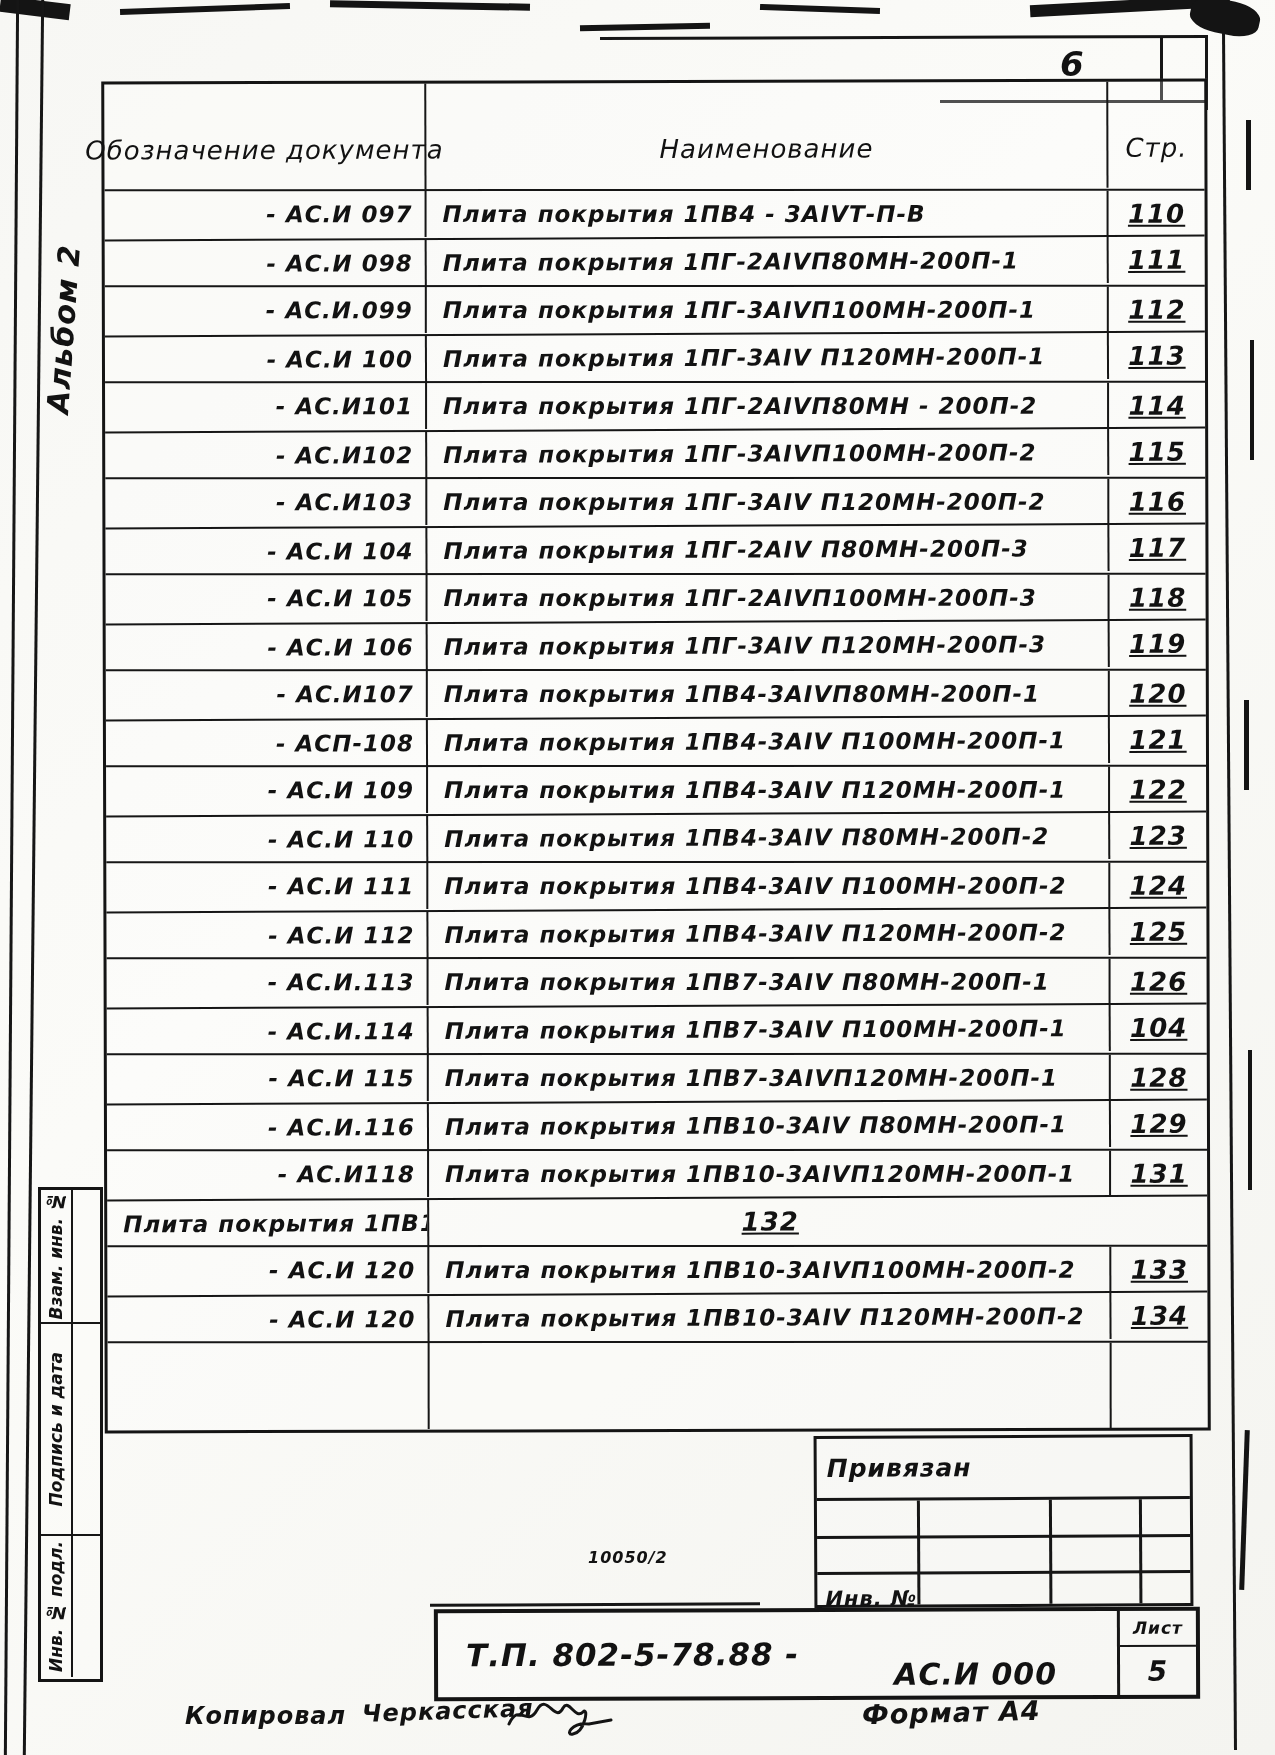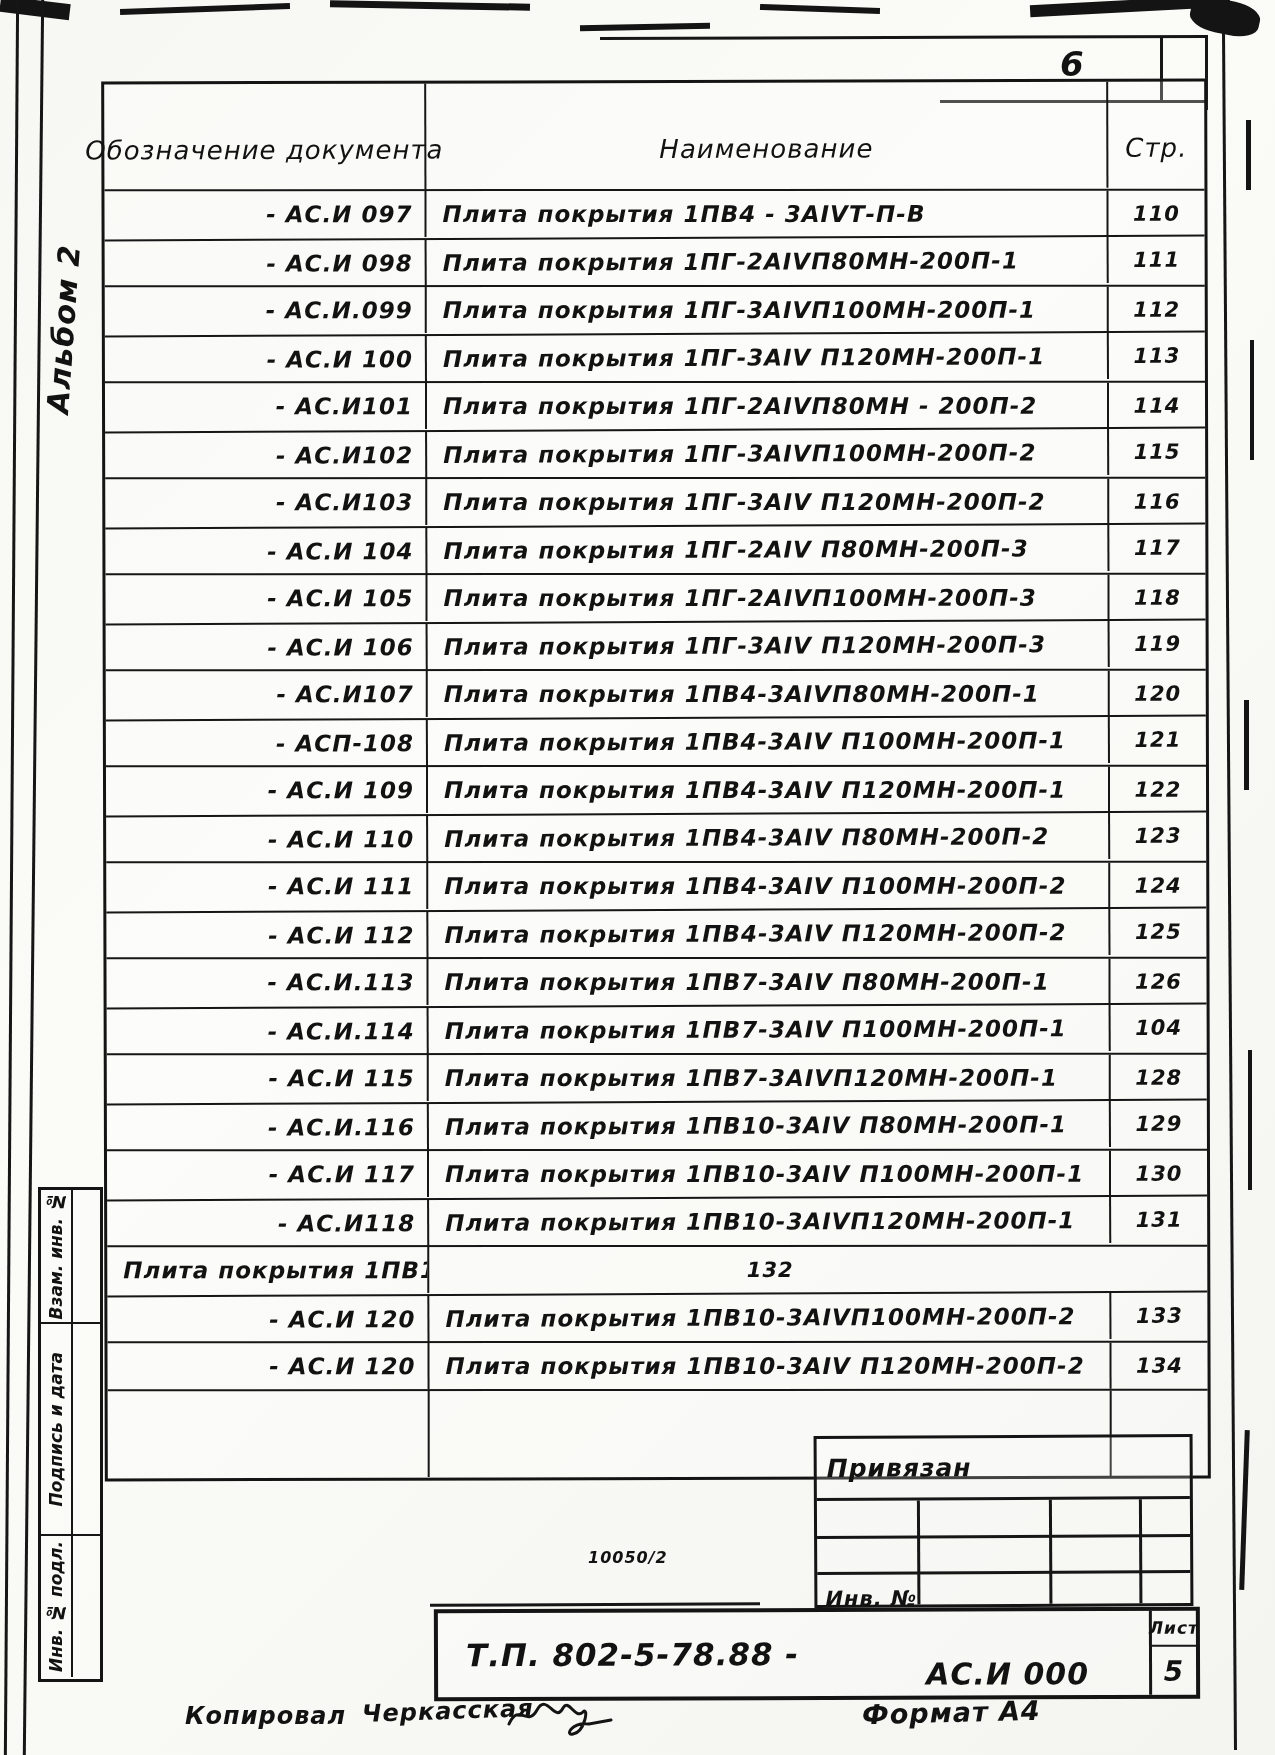--- a/index.html
+++ b/index.html
@@ -38,21 +38,21 @@
     border-right:2px solid #161616;
     display:flex;align-items:center;justify-content:center;
     font-size:26px;padding-top:26px;box-sizing:border-box;
   }
   .t-head>div:last-child{border-right:none;}
   .t-row{display:grid;grid-template-columns:322px 682px 96px;height:46px;border-top:2px solid #161616;}
   .t-row>div{border-right:2px solid #161616;display:flex;align-items:center;overflow:hidden;box-sizing:border-box;}
   .t-row>div:last-child{border-right:none;}
   .t-row .c1{justify-content:flex-end;padding-right:12px;font-size:23px;}
   .t-row .c2{padding-left:16px;font-size:23px;}
-  .t-row .c3{justify-content:center;font-size:21px;}
+  .t-row .c3{justify-content:center;font-size:26px;text-decoration:underline;}
   .t-row:nth-child(odd){transform:rotate(0.12deg);}
   .t-row:nth-child(even){transform:rotate(-0.1deg);}
   .t-row.empty{height:86px;}
   
   .sidebar{
     position:absolute;left:38px;top:1187px;width:65px;height:495px;
     border:3px solid #141414;display:grid;
     grid-template-columns:32px 27px;grid-template-rows:134px 212px 141px;
     box-sizing:border-box;background:rgba(255,255,255,0.2);
   }
@@ -80,21 +80,21 @@
     position:absolute;left:434px;top:1608px;width:766px;height:92px;
     border:4px solid #141414;box-sizing:border-box;display:flex;
     transform:rotate(-0.2deg);background:rgba(255,255,255,0.25);
   }
   .titleblock .main{
     flex:1;display:flex;align-items:center;justify-content:space-between;
     padding:0 60px 0 28px;border-right:3px solid #161616;
   }
   .titleblock .tp{font-size:31px;}
   .titleblock .code{font-size:30px;margin-top:40px;}
-  .titleblock .sheetcol{width:44px;display:flex;flex-direction:column;}
+  .titleblock .sheetcol{width:76px;display:flex;flex-direction:column;}
   .titleblock .sheetcol .lbl{height:34px;border-bottom:2px solid #161616;
     display:flex;align-items:center;justify-content:center;font-size:17px;}
   .titleblock .sheetcol .val{flex:1;display:flex;align-items:center;justify-content:center;font-size:28px;}
   
   .docnum{position:absolute;left:588px;top:1548px;font-size:16px;}
   .footer-copy{position:absolute;left:185px;top:1702px;font-size:24px;}
   .footer-name{position:absolute;left:362px;top:1697px;font-size:24px;transform:rotate(-2deg);}
   .footer-sign{position:absolute;left:505px;top:1694px;}
   .footer-format{position:absolute;left:862px;top:1697px;font-size:27px;transform:rotate(-1.5deg);}
 </style>
@@ -228,25 +228,20 @@
           <div class="c1 hand">- АС.И 115</div>
           <div class="c2 hand">Плита покрытия 1ПВ7-3АIVП120МН-200П-1</div>
           <div class="c3 hand">128</div>
         </div>
         <div class="t-row">
           <div class="c1 hand">- АС.И.116</div>
           <div class="c2 hand">Плита покрытия 1ПВ10-3АIV П80МН-200П-1</div>
           <div class="c3 hand">129</div>
         </div>
         <div class="t-row">
-          <div class="c1 hand">- АС.И 117</div>
-          <div class="c2 hand">Плита покрытия 1ПВ10-3АIV П100МН-200П-1</div>
-          <div class="c3 hand">130</div>
-        </div>
-        <div class="t-row">
           <div class="c1 hand">- АС.И118</div>
           <div class="c2 hand">Плита покрытия 1ПВ10-3АIVП120МН-200П-1</div>
           <div class="c3 hand">131</div>
         </div>
         <div class="t-row">
           <div class="c2 hand">Плита покрытия 1ПВ10-3АIV П80МН-200П-2</div>
           <div class="c3 hand">132</div>
         </div>
         <div class="t-row">
           <div class="c1 hand">- АС.И 120</div>

